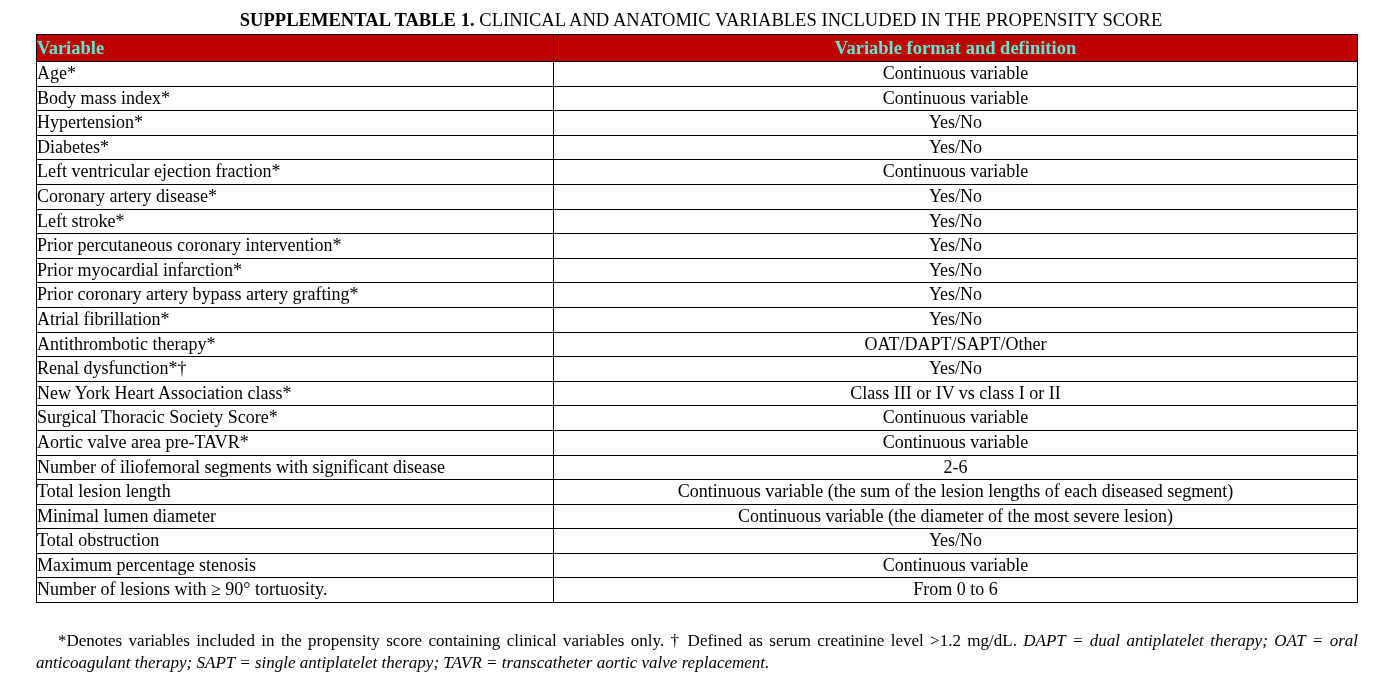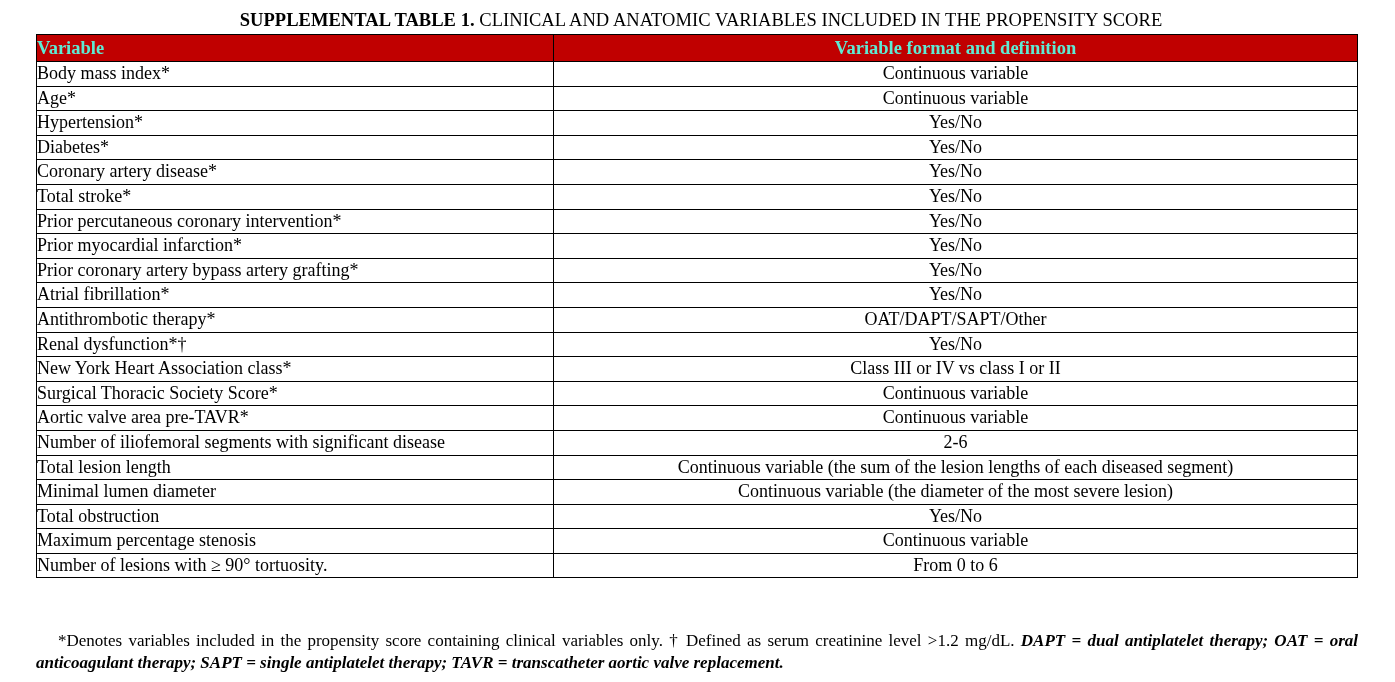--- a/index.html
+++ b/index.html
@@ -82,21 +82,21 @@
   .footnote {
     position: absolute;
     left: 36px;
     top: 630px;
     width: 1322px;
     font-size: 17px;
     line-height: 22px;
     text-align: justify;
     text-indent: 22px;
   }
-  .footnote i { font-style: italic; font-weight: bold; }
+  .footnote i { font-style: italic; }
 </style>
 </head>
 <body>
 
 <div class="page">
 
   <div class="table-caption">
     <span class="caption-label">SUPPLEMENTAL TABLE 1.</span><span> CLINICAL AND ANATOMIC VARIABLES INCLUDED IN THE PROPENSITY SCORE</span>
   </div>
 
@@ -106,41 +106,45 @@
       <col class="col-format">
     </colgroup>
     <thead>
       <tr>
         <th class="head-variable">Variable</th>
         <th class="head-format">Variable format and definition</th>
       </tr>
     </thead>
     <tbody id="table-body">
         <tr>
+          <td class="cell-variable">Age*</td>
+          <td class="cell-format">Continuous variable</td>
+        </tr>
+        <tr>
           <td class="cell-variable">Body mass index*</td>
           <td class="cell-format">Continuous variable</td>
         </tr>
         <tr>
-          <td class="cell-variable">Age*</td>
-          <td class="cell-format">Continuous variable</td>
-        </tr>
-        <tr>
           <td class="cell-variable">Hypertension*</td>
           <td class="cell-format">Yes/No</td>
         </tr>
         <tr>
           <td class="cell-variable">Diabetes*</td>
           <td class="cell-format">Yes/No</td>
         </tr>
         <tr>
+          <td class="cell-variable">Left ventricular ejection fraction*</td>
+          <td class="cell-format">Continuous variable</td>
+        </tr>
+        <tr>
           <td class="cell-variable">Coronary artery disease*</td>
           <td class="cell-format">Yes/No</td>
         </tr>
         <tr>
-          <td class="cell-variable">Total stroke*</td>
+          <td class="cell-variable">Left stroke*</td>
           <td class="cell-format">Yes/No</td>
         </tr>
         <tr>
           <td class="cell-variable">Prior percutaneous coronary intervention*</td>
           <td class="cell-format">Yes/No</td>
         </tr>
         <tr>
           <td class="cell-variable">Prior myocardial infarction*</td>
           <td class="cell-format">Yes/No</td>
         </tr>

